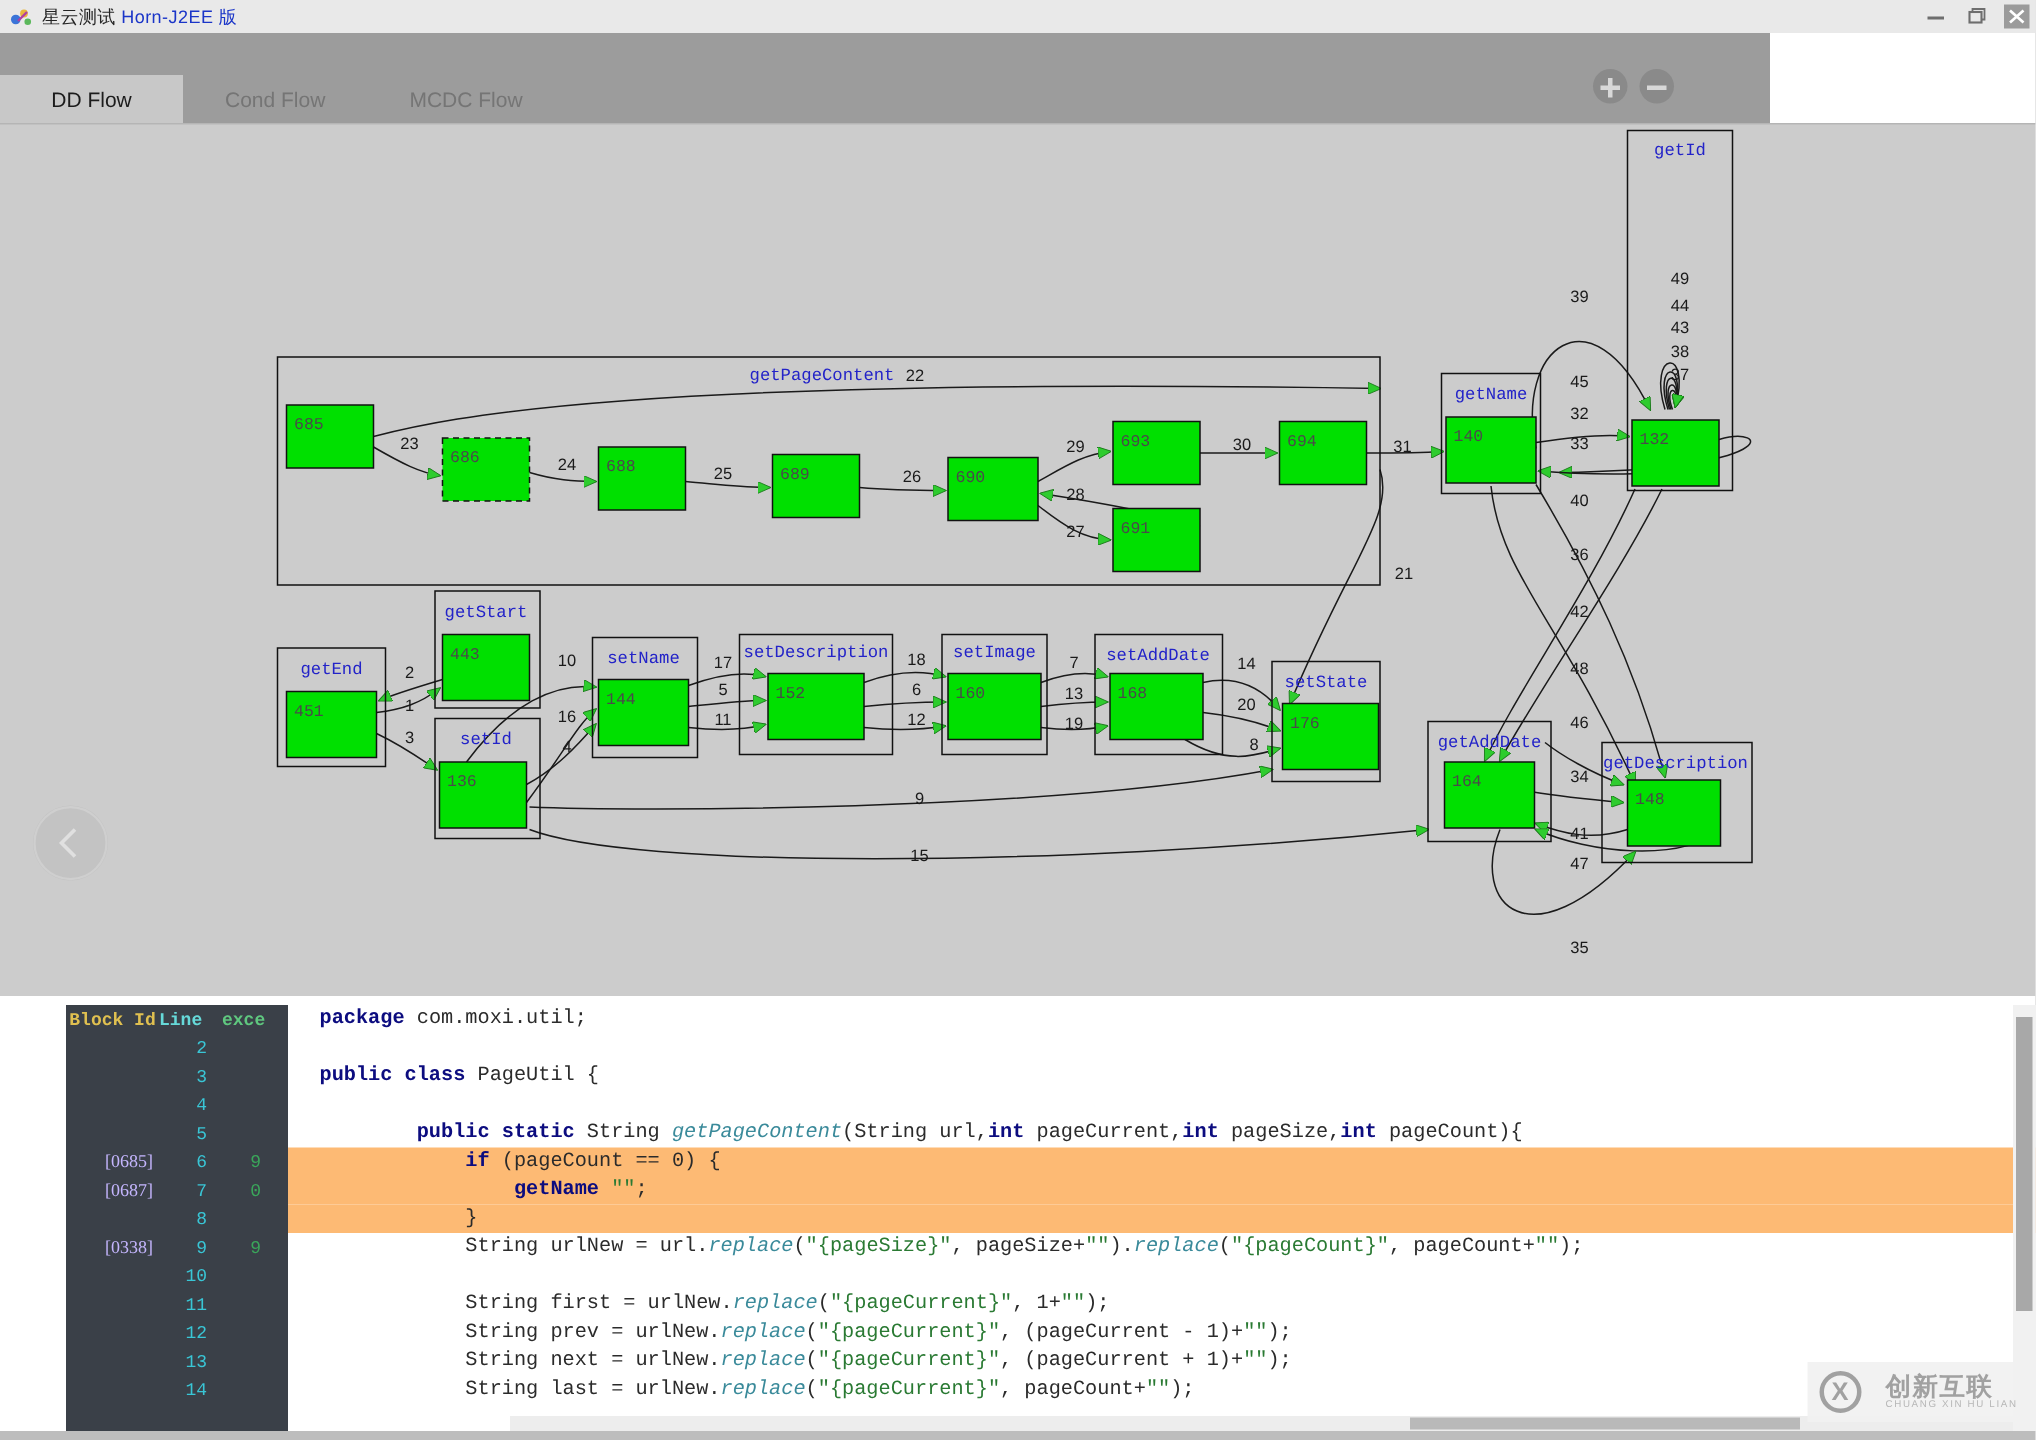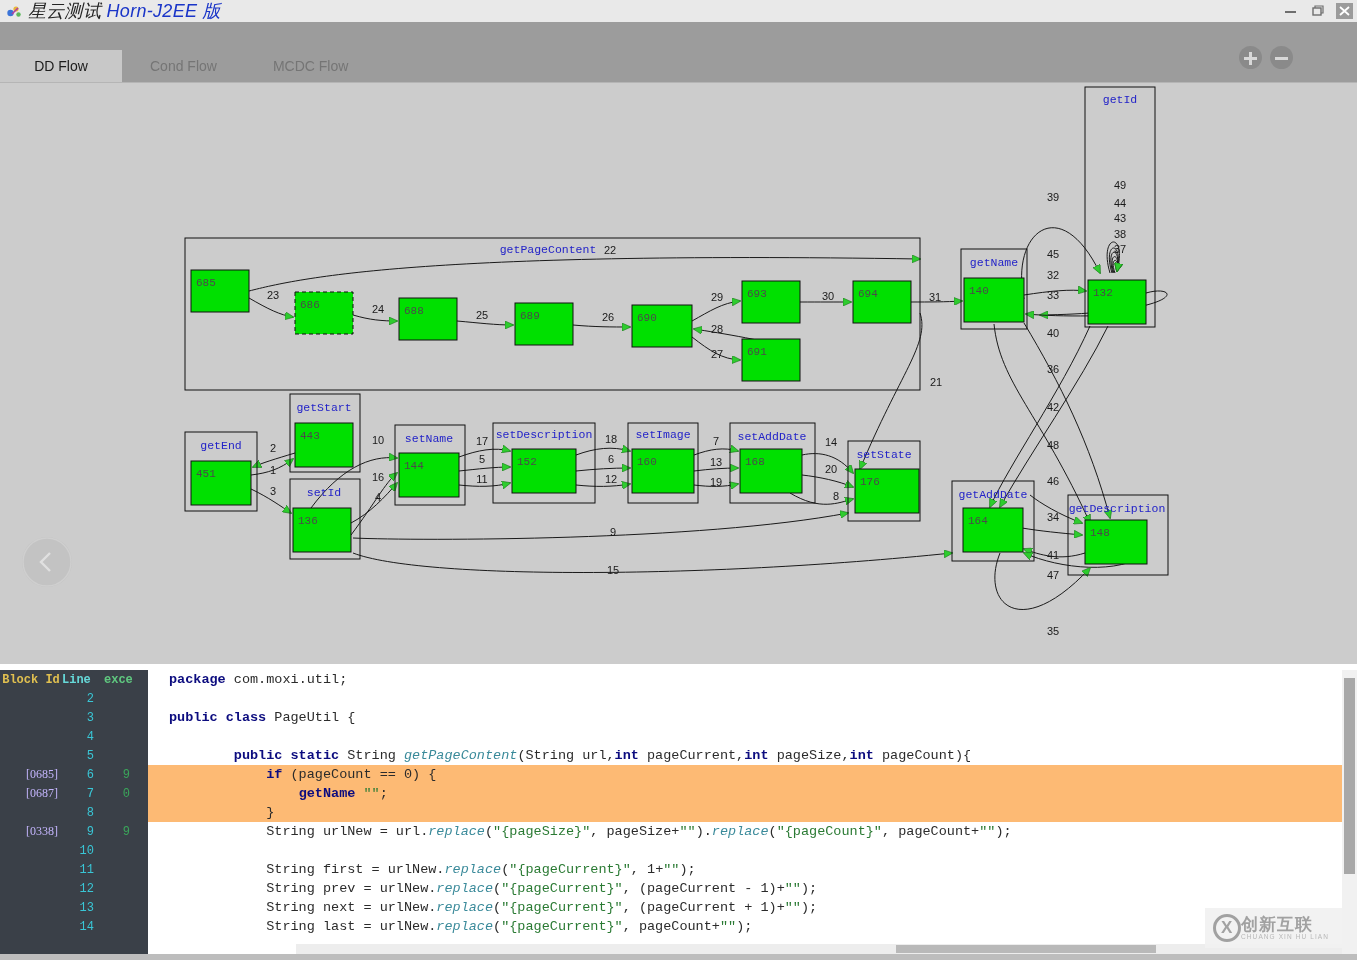--- a/index.html
+++ b/index.html
@@ -10,30 +10,30 @@
     background:#ffffff;
   }
   .app { position:relative; width:1357px; height:960px; }
 
   
   .titlebar {
     position:absolute; left:0; top:0; width:1357px; height:22px;
     background:#e9e9e9; display:flex; align-items:center;
   }
   .titlebar .logo { width:16px; height:16px; margin-left:6px; margin-right:6px; position:relative; }
-  .titlebar .title { font-size:18px; color:#1a35c8; letter-spacing:.3px;font-style:italic; }
+  .titlebar .title { font-size:12px; color:#1a35c8; letter-spacing:.3px; }
   .title-cn { color:#242424; }
   .win-ctrls { position:absolute; right:4px; top:0px; display:flex; align-items:center; gap:10px; height:22px; }
   .win-btn { width:17px; height:16px; position:relative; cursor:default; }
   .win-btn svg { display:block; }
   .win-close { background:#9b9b9b; }
 
   
   .toolbar {
-    position:absolute; left:0; top:22px; width:1357px; height:60px;
+    position:absolute; left:0; top:22px; width:1180px; height:60px;
     background:#9c9c9c;
   }
   .zoom-ctrls { position:absolute; right:64px; top:24px; display:flex; gap:8px; }
   .zoom-btn { width:23px; height:23px; border-radius:50%; background:#8a8a8a; position:relative; cursor:pointer; }
   .zoom-btn::before { content:""; position:absolute; left:5px; top:10.5px; width:13px; height:3px; background:#d8d8d8; }
   .zoom-btn.plus::after { content:""; position:absolute; left:10px; top:5.5px; width:3px; height:13px; background:#d8d8d8; }
 
   .tabs { position:absolute; left:0; bottom:0; height:32px; display:flex; }
   .tab {
     height:32px; display:flex; align-items:center; justify-content:center;
@@ -54,20 +54,21 @@
   }
 
   
   .codepane {
     position:absolute; left:0; top:670px; width:1357px; height:284px;
     background:#ffffff; display:flex;
   }
   .gutter {
     width:148px; background:#3a4048; flex:0 0 148px; position:relative;
     font-family:"Liberation Mono", monospace;
+    margin-left:44px;
   }
   .gutter-head { display:flex; height:19px; align-items:center; font-size:12px; font-weight:bold; }
   .gh-block { width:62px; text-align:center; color:#e0c050; }
   .gh-line  { width:42px; text-align:left; color:#66d9d9; }
   .gh-exce  { width:44px; text-align:left; color:#5fc77f; }
   .gutter-row { display:flex; height:19px; align-items:center; font-size:12px; }
   .g-block { width:62px; text-align:right; padding-right:4px; color:#c4b5fd;font-family:Liberation Serif, serif; }
   .g-line  { width:42px; text-align:right; padding-right:10px; color:#39c6d6; }
   .g-exce  { width:44px; text-align:right; padding-right:18px; color:#3aa65a; }
 
@@ -85,21 +86,21 @@
   .vscroll { position:absolute; right:0; top:0; width:15px; height:284px; background:#f1f1f1; }
   .vscroll .thumb { position:absolute; left:2px; top:8px; width:11px; height:196px; background:#a8a8a8; }
   .hscroll { position:absolute; left:148px; bottom:0; right:15px; height:10px; background:#ededed; }
   .hscroll .thumb { position:absolute; left:600px; top:1px; width:260px; height:8px; background:#b9b9b9; }
 
   .bottom-strip { position:absolute; left:0; top:954px; width:1357px; height:6px; background:#bdbdbd; }
 
   
   .watermark {
     position:absolute; right:6px; bottom:12px; width:146px; height:40px;
-    background:#f2f2f2; display:flex; align-items:center; gap:0;
+    background:#f2f2f2; display:flex; align-items:center; gap:16px;
     padding-left:8px; opacity:.95;
   }
   .wm-mark { width:28px; height:28px; border-radius:50%; border:3px solid #9d9d9d; position:relative; }
   .wm-mark::after { content:"X"; position:absolute; left:5px; top:1px; font-size:17px; color:#9d9d9d; font-weight:bold; }
   .wm-text { line-height:1.05; }
   .wm-cn { font-size:17px; color:#9d9d9d; font-weight:bold; letter-spacing:1px; }
   .wm-en { font-size:6.5px; color:#b4b4b4; letter-spacing:1.1px; }
 
   
   .n-label { font-family:"Liberation Mono", monospace; font-size:11px; fill:#4a4a4a; }

